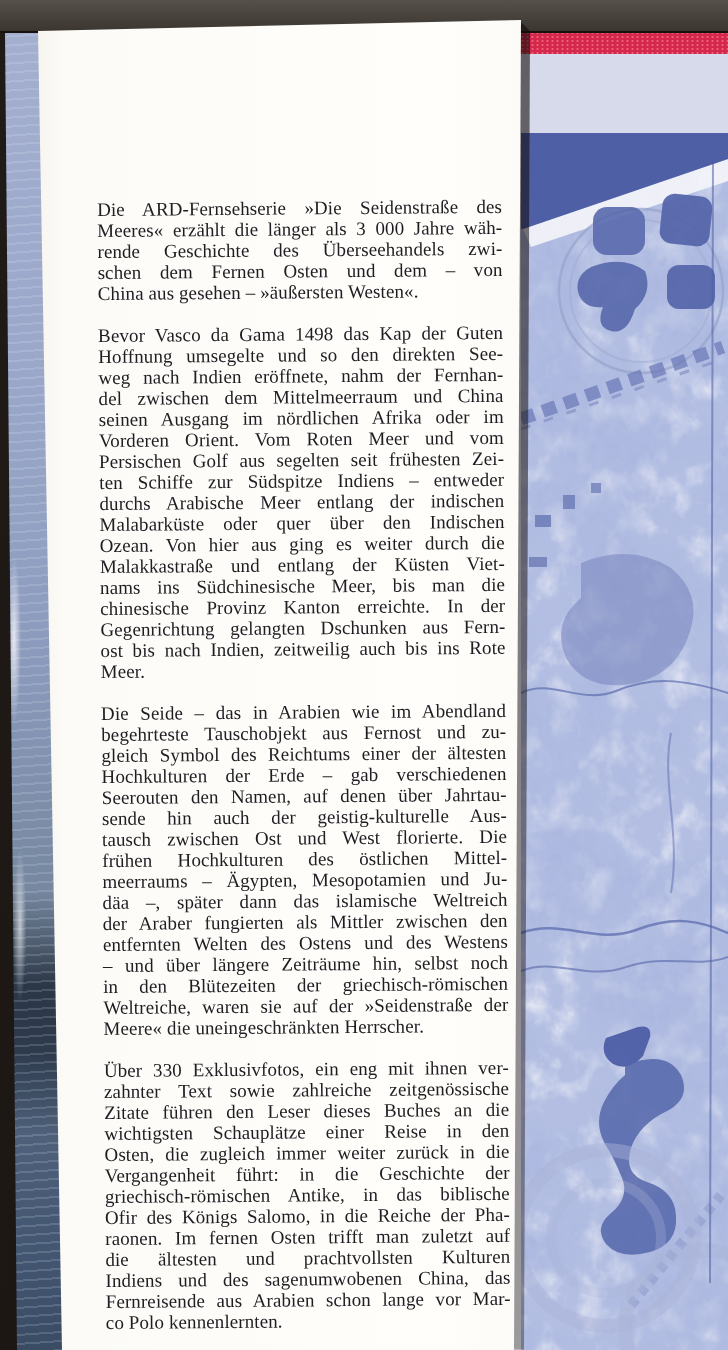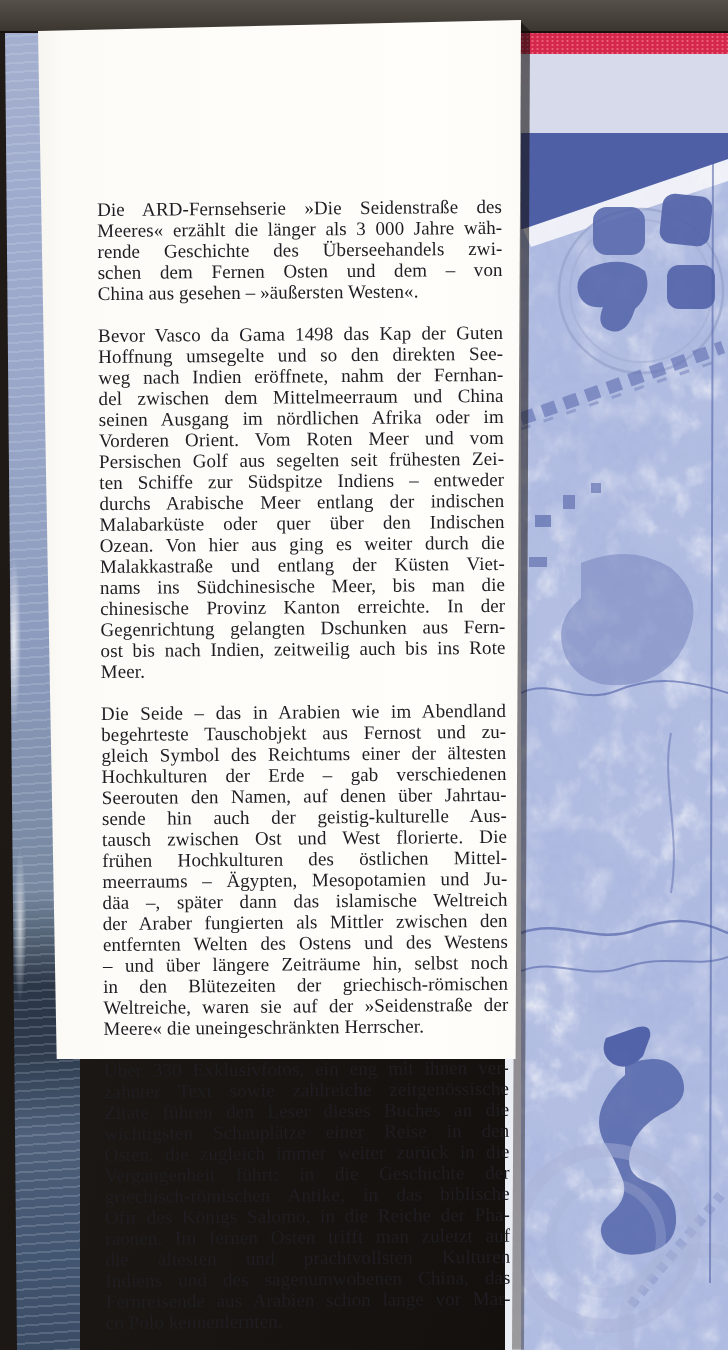--- a/index.html
+++ b/index.html
@@ -39,21 +39,21 @@
   .map-svg{position:absolute;left:16px;top:133px;width:207px;height:1217px;display:block;}
   
   .flap-shadow{
     position:absolute;left:0;top:0;width:728px;height:1350px;pointer-events:none;
     clip-path:polygon(519px 20px,530px 31px,524px 1350px,512px 1350px);
     background:linear-gradient(to bottom,rgba(15,10,8,.6),rgba(25,18,14,.38));
     filter:blur(1px);
   }
   
   .flap{
-    position:absolute;left:0;top:0;width:728px;height:1059px;
+    position:absolute;left:0;top:0;width:728px;height:1350px;
     clip-path:polygon(38px 31px,521px 20px,514px 1350px,62px 1350px);
     background:linear-gradient(to right,#efede6 0%,var(--flap-paper,#fcfbf7) 9%,#fffefb 60%,#f6f4ee 100%);
   }
   .flap-text{
     position:absolute;left:97px;top:199px;width:405px;
     transform:rotate(-0.45deg);transform-origin:left top;
     color:var(--text-ink,#1e1d22);
     font-size:19px;line-height:21px;letter-spacing:.1px;
   }
   .para{margin:0;}

